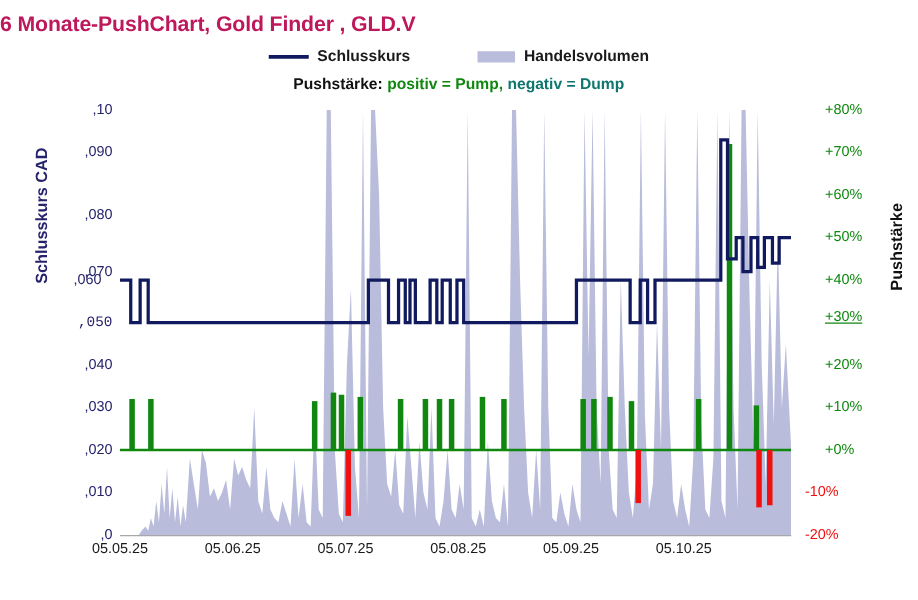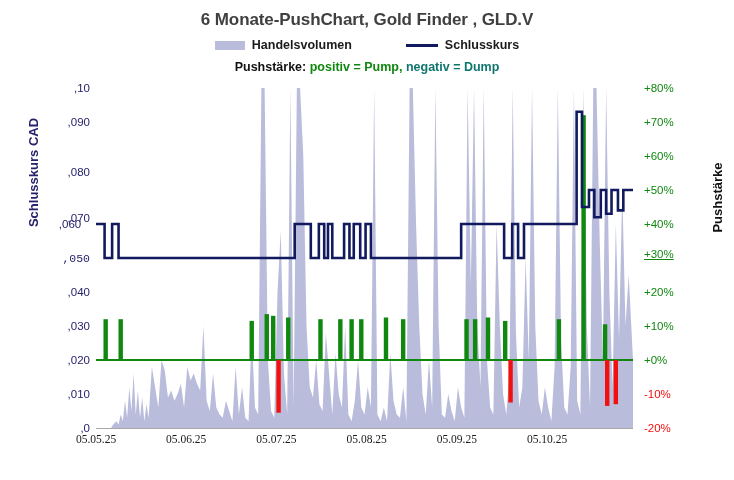--- a/index.html
+++ b/index.html
@@ -4,22 +4,22 @@
 <style>
   html,body{margin:0;padding:0;}
   body{
     width:734px;height:480px;background:#ffffff;
     font-family:"Liberation Sans",sans-serif;
     overflow:hidden;position:relative;
   }
   #chart-root{position:absolute;left:0;top:0;width:734px;height:480px;}
 
   .title{
-    position:absolute;left:0;top:10px;width:734px;text-align:center;
-    font-size:17px;font-weight:bold;color:#404040;letter-spacing:-0.1px;
+    position:absolute;left:0;top:10px;width:734px;text-align:left;
+    font-size:17px;font-weight:bold;color:#be185d;letter-spacing:-0.1px;
   }
 
   .legend{
     position:absolute;top:38px;left:0;width:734px;
     display:flex;justify-content:center;align-items:center;gap:54px;
     font-size:12.5px;color:#1a1a1a;font-weight:600;
   }
   .legend-entry{display:flex;align-items:center;gap:7px;}
   .swatch-area{width:30px;height:9px;background:#b9bcdb;display:inline-block;}
   .swatch-line{width:32px;height:0;border-top:3px solid #111a5e;display:inline-block;}
@@ -43,57 +43,57 @@
   }
 
   .ytick-left{
     position:absolute;right:0;width:40px;text-align:right;
     font-size:11.5px;color:#26226b;transform:translateY(-50%);
   }
   .ytick-right{
     position:absolute;left:0;width:44px;text-align:left;
     font-size:11.5px;transform:translateY(-50%);
   }
-  .ytick-right.pos{color:#108810;}
+  .ytick-right.pos{color:#108810;margin-left:16px;}
   .ytick-right.neg{color:#f01010;}
 
   #left-axis{position:absolute;left:45px;top:0;width:45px;height:480px;}
   #right-axis{position:absolute;left:644px;top:0;width:60px;height:480px;}
 
   #plot{
     position:absolute;left:96px;top:88px;width:537px;height:340px;
     background:#ffffff;overflow:hidden;
   }
   #plot svg{display:block;}
 
-  #xtick-row{position:absolute;left:0;top:433px;width:592px;height:20px;font-family:Liberation Serif, serif;}
+  #xtick-row{position:absolute;left:0;top:433px;width:592px;height:20px;}
   .xtick{
     position:absolute;font-size:11.5px;color:#1a1a1a;
     transform:translateX(-50%);white-space:nowrap;
   }
   .baseline{
     position:absolute;left:96px;top:428px;width:537px;height:1px;
     background:#a8a8a8;
   }
 </style>
 </head>
 <body>
 
 <div id="chart-root">
 
   <div class="title">6 Monate-PushChart, Gold Finder , GLD.V</div>
 
   <div class="legend">
     <div class="legend-entry">
+      <span class="swatch-line"></span>
+      <span>Schlusskurs</span>
+    </div>
+    <div class="legend-entry">
       <span class="swatch-area"></span>
       <span>Handelsvolumen</span>
-    </div>
-    <div class="legend-entry">
-      <span class="swatch-line"></span>
-      <span>Schlusskurs</span>
     </div>
   </div>
 
   <div class="subtitle">
     <span>Pushstärke:</span>
     <span class="pump">positiv = Pump,</span>
     <span class="dump">negativ = Dump</span>
   </div>
 
   <div class="axis-title-left">Schlusskurs CAD</div>

